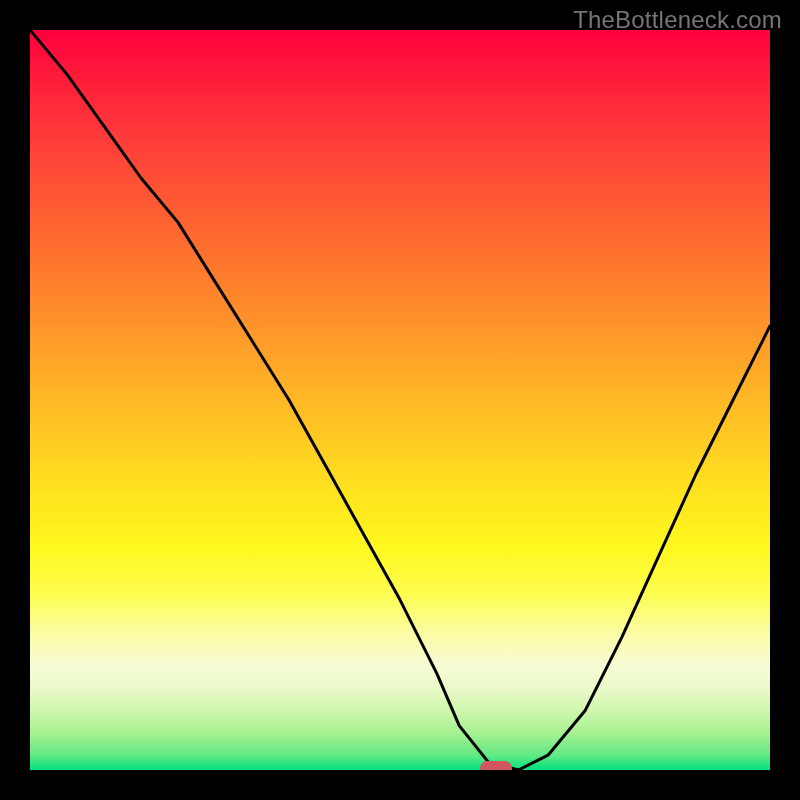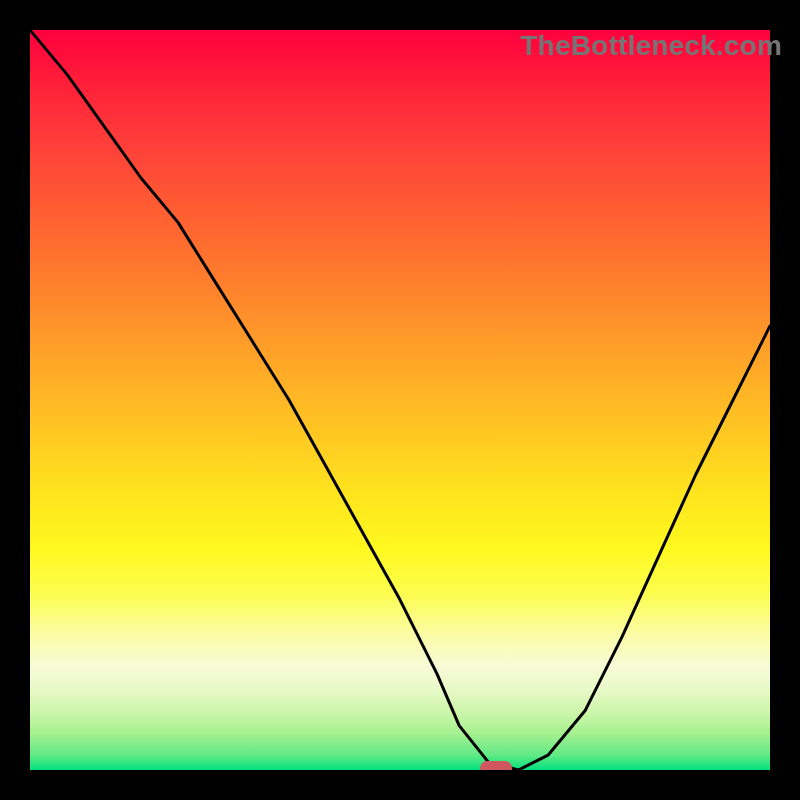--- a/index.html
+++ b/index.html
@@ -15,26 +15,25 @@
     position: relative;
     width: 800px;
     height: 800px;
     background: #000;
   }
   .watermark {
     position: absolute;
     top: 6px;
     right: 18px;
     color: #757575;
-    font-size: 28px;
-    font-weight: 700;
+    font-size: 24px;
+    font-weight: 400;
     font-family: Arial, sans-serif;
     letter-spacing: 0.2px;
     z-index: 10;
-    margin-top: 24px;
   }
   .plot {
     position: absolute;
     left: 30px;
     top: 30px;
     width: 740px;
     height: 740px;
     overflow: hidden;
   }
   .gradient {

